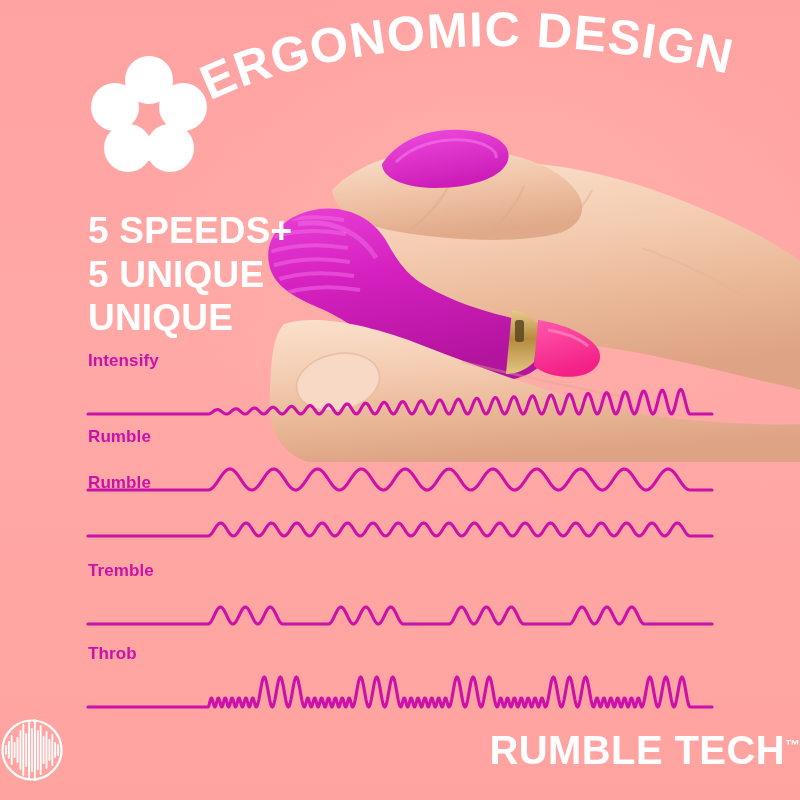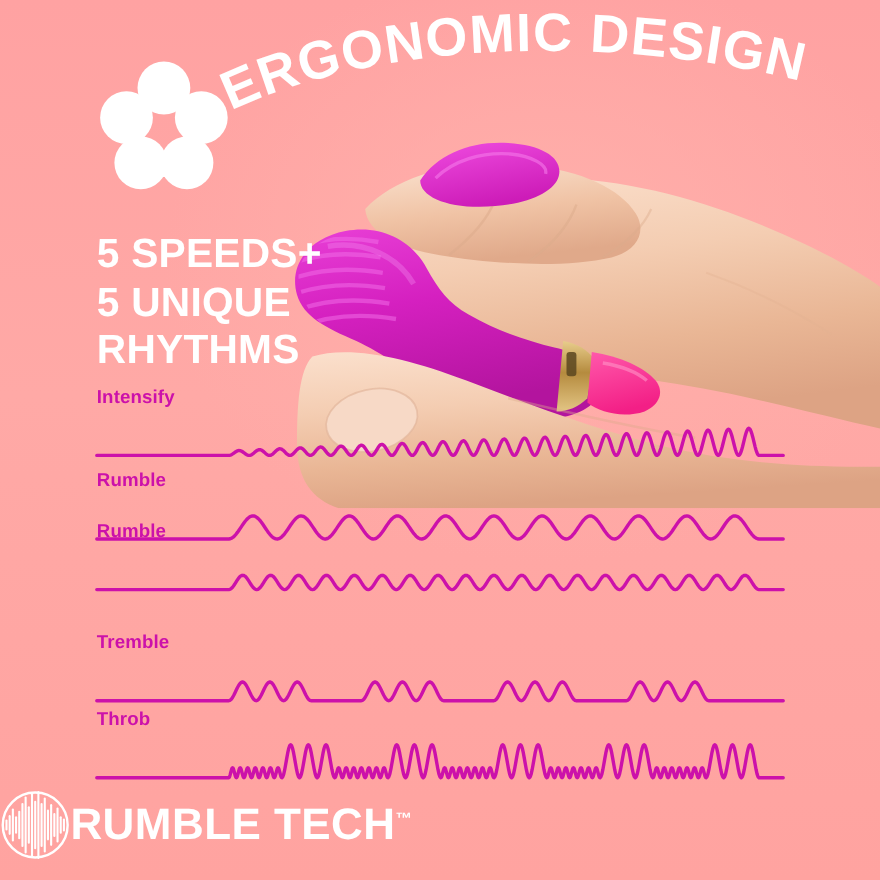--- a/index.html
+++ b/index.html
@@ -111,21 +111,21 @@
 
   
   .brand {
     position: absolute;
     left: 0;
     top: 714px;
     width: 800px;
     height: 72px;
     display: flex;
     align-items: center;
-    justify-content: flex-start;
+    justify-content: space-between;
   }
   .brand-icon { width: 64px; height: 64px; display: block; }
   .brand-text {
     color: #ffffff;
     font-size: 40px;
     font-weight: 700;
     letter-spacing: 0.4px;
     line-height: 1;
     position: relative;
     white-space: nowrap;
@@ -253,21 +253,21 @@
       <path id="arcPath" d="M196 108 C330 36 560 28 744 78"></path>
     </defs>
     <text text-anchor="middle">
       <textPath href="#arcPath" startOffset="50%">ERGONOMIC DESIGN</textPath>
     </text>
   </svg>
 
   <div class="speeds">
     <div>5 SPEEDS+</div>
     <div>5 UNIQUE</div>
-    <div>RHYTHMS</div>
+    <div>UNIQUE</div>
   </div>
 
   <div class="wave-row" style="top:352px">
     <div class="wave-label">Intensify</div>
     <svg class="wave-svg" viewBox="0 0 800 78">
       <path d="M88 62 L208 62 L208.71 61.94 L209.43 61.77 L210.14 61.49 L210.85 61.11 L211.57 60.66 L212.28 60.16 L212.99 59.64 L213.70 59.12 L214.42 58.64 L215.13 58.23 L215.84 57.91 L216.56 57.69 L217.27 57.60 L217.98 57.63 L218.70 57.79 L219.41 58.07 L220.12 58.45 L220.83 58.91 L221.55 59.43 L222.26 59.97 L222.97 60.50 L223.69 60.99 L224.40 61.41 L225.11 61.73 L225.83 61.93 L226.54 62.00 L227.25 61.93 L227.96 61.72 L228.68 61.38 L229.39 60.93 L230.10 60.40 L230.82 59.80 L231.53 59.18 L232.24 58.58 L232.96 58.01 L233.67 57.53 L234.38 57.15 L235.09 56.89 L235.81 56.79 L236.52 56.83 L237.23 57.03 L237.95 57.36 L238.66 57.82 L239.37 58.37 L240.09 58.98 L240.80 59.61 L241.51 60.24 L242.22 60.81 L242.94 61.31 L243.65 61.68 L244.36 61.92 L245.08 62.00 L245.79 61.92 L246.50 61.67 L247.22 61.28 L247.93 60.76 L248.64 60.14 L249.36 59.45 L250.07 58.73 L250.78 58.03 L251.49 57.38 L252.21 56.82 L252.92 56.38 L253.63 56.10 L254.35 55.98 L255.06 56.04 L255.77 56.27 L256.49 56.66 L257.20 57.18 L257.91 57.82 L258.62 58.52 L259.34 59.26 L260.05 59.98 L260.76 60.64 L261.48 61.20 L262.19 61.64 L262.90 61.91 L263.62 62.00 L264.33 61.91 L265.04 61.63 L265.75 61.18 L266.47 60.59 L267.18 59.88 L267.89 59.09 L268.61 58.28 L269.32 57.48 L270.03 56.74 L270.75 56.11 L271.46 55.62 L272.17 55.30 L272.88 55.17 L273.60 55.24 L274.31 55.51 L275.02 55.95 L275.74 56.55 L276.45 57.27 L277.16 58.07 L277.88 58.90 L278.59 59.72 L279.30 60.47 L280.01 61.10 L280.73 61.59 L281.44 61.90 L282.15 62.00 L282.87 61.89 L283.58 61.58 L284.29 61.08 L285.01 60.41 L285.72 59.62 L286.43 58.74 L287.14 57.83 L287.86 56.93 L288.57 56.11 L289.28 55.41 L290.00 54.86 L290.71 54.51 L291.42 54.37 L292.14 54.45 L292.85 54.74 L293.56 55.24 L294.28 55.92 L294.99 56.72 L295.70 57.62 L296.41 58.55 L297.13 59.46 L297.84 60.29 L298.55 61.00 L299.27 61.54 L299.98 61.88 L300.69 62.00 L301.41 61.88 L302.12 61.54 L302.83 60.98 L303.54 60.24 L304.26 59.36 L304.97 58.38 L305.68 57.37 L306.40 56.39 L307.11 55.48 L307.82 54.70 L308.54 54.10 L309.25 53.71 L309.96 53.56 L310.67 53.65 L311.39 53.98 L312.10 54.54 L312.81 55.28 L313.53 56.18 L314.24 57.17 L314.95 58.19 L315.67 59.20 L316.38 60.12 L317.09 60.90 L317.80 61.50 L318.52 61.87 L319.23 62.00 L319.94 61.87 L320.66 61.49 L321.37 60.88 L322.08 60.06 L322.80 59.10 L323.51 58.03 L324.22 56.92 L324.93 55.84 L325.65 54.85 L326.36 53.99 L327.07 53.34 L327.79 52.92 L328.50 52.75 L329.21 52.85 L329.93 53.22 L330.64 53.83 L331.35 54.65 L332.07 55.63 L332.78 56.71 L333.49 57.84 L334.20 58.93 L334.92 59.94 L335.63 60.80 L336.34 61.45 L337.06 61.86 L337.77 62.00 L338.48 61.86 L339.20 61.44 L339.91 60.77 L340.62 59.89 L341.33 58.83 L342.05 57.67 L342.76 56.47 L343.47 55.29 L344.19 54.21 L344.90 53.29 L345.61 52.58 L346.33 52.12 L347.04 51.94 L347.75 52.06 L348.46 52.46 L349.18 53.13 L349.89 54.02 L350.60 55.08 L351.32 56.26 L352.03 57.48 L352.74 58.67 L353.46 59.77 L354.17 60.70 L354.88 61.40 L355.59 61.85 L356.31 62.00 L357.02 61.85 L357.73 61.40 L358.45 60.67 L359.16 59.71 L359.87 58.57 L360.59 57.32 L361.30 56.02 L362.01 54.75 L362.72 53.58 L363.44 52.58 L364.15 51.82 L364.86 51.32 L365.58 51.13 L366.29 51.26 L367.00 51.70 L367.72 52.42 L368.43 53.38 L369.14 54.54 L369.86 55.81 L370.57 57.13 L371.28 58.41 L371.99 59.59 L372.71 60.59 L373.42 61.36 L374.13 61.84 L374.85 62.00 L375.56 61.84 L376.27 61.35 L376.99 60.57 L377.70 59.54 L378.41 58.31 L379.12 56.96 L379.84 55.56 L380.55 54.20 L381.26 52.95 L381.98 51.88 L382.69 51.05 L383.40 50.53 L384.12 50.33 L384.83 50.47 L385.54 50.94 L386.25 51.71 L386.97 52.75 L387.68 53.99 L388.39 55.36 L389.11 56.77 L389.82 58.15 L390.53 59.42 L391.25 60.49 L391.96 61.31 L392.67 61.82 L393.38 62.00 L394.10 61.82 L394.81 61.30 L395.52 60.47 L396.24 59.36 L396.95 58.05 L397.66 56.61 L398.38 55.11 L399.09 53.65 L399.80 52.31 L400.51 51.17 L401.23 50.29 L401.94 49.73 L402.65 49.52 L403.37 49.67 L404.08 50.18 L404.79 51.01 L405.51 52.12 L406.22 53.44 L406.93 54.90 L407.64 56.42 L408.36 57.89 L409.07 59.24 L409.78 60.39 L410.50 61.27 L411.21 61.81 L411.92 62.00 L412.64 61.81 L413.35 61.26 L414.06 60.37 L414.78 59.19 L415.49 57.79 L416.20 56.25 L416.91 54.66 L417.63 53.10 L418.34 51.68 L419.05 50.46 L419.77 49.53 L420.48 48.94 L421.19 48.71 L421.91 48.87 L422.62 49.41 L423.33 50.30 L424.04 51.48 L424.76 52.89 L425.47 54.45 L426.18 56.06 L426.90 57.63 L427.61 59.07 L428.32 60.29 L429.04 61.22 L429.75 61.80 L430.46 62.00 L431.17 61.80 L431.89 61.21 L432.60 60.27 L433.31 59.02 L434.03 57.53 L434.74 55.90 L435.45 54.21 L436.17 52.56 L436.88 51.05 L437.59 49.76 L438.30 48.77 L439.02 48.14 L439.73 47.90 L440.44 48.08 L441.16 48.65 L441.87 49.59 L442.58 50.85 L443.30 52.35 L444.01 54.00 L444.72 55.71 L445.43 57.37 L446.15 58.90 L446.86 60.19 L447.57 61.17 L448.29 61.79 L449.00 62.00 L449.71 61.79 L450.43 61.17 L451.14 60.16 L451.85 58.84 L452.57 57.27 L453.28 55.54 L453.99 53.75 L454.70 52.01 L455.42 50.41 L456.13 49.05 L456.84 48.01 L457.56 47.34 L458.27 47.10 L458.98 47.28 L459.70 47.89 L460.41 48.89 L461.12 50.22 L461.83 51.80 L462.55 53.55 L463.26 55.35 L463.97 57.11 L464.69 58.72 L465.40 60.09 L466.11 61.13 L466.83 61.78 L467.54 62.00 L468.25 61.78 L468.96 61.12 L469.68 60.06 L470.39 58.67 L471.10 57.01 L471.82 55.19 L472.53 53.30 L473.24 51.46 L473.96 49.78 L474.67 48.35 L475.38 47.25 L476.09 46.55 L476.81 46.29 L477.52 46.49 L478.23 47.13 L478.95 48.18 L479.66 49.58 L480.37 51.25 L481.09 53.09 L481.80 55.00 L482.51 56.85 L483.22 58.55 L483.94 59.99 L484.65 61.08 L485.36 61.77 L486.08 62.00 L486.79 61.77 L487.50 61.07 L488.22 59.96 L488.93 58.49 L489.64 56.75 L490.36 54.83 L491.07 52.85 L491.78 50.92 L492.49 49.15 L493.21 47.64 L493.92 46.49 L494.63 45.75 L495.35 45.48 L496.06 45.69 L496.77 46.37 L497.49 47.48 L498.20 48.95 L498.91 50.71 L499.62 52.64 L500.34 54.64 L501.05 56.59 L501.76 58.37 L502.48 59.88 L503.19 61.03 L503.90 61.75 L504.62 62.00 L505.33 61.75 L506.04 61.03 L506.75 59.86 L507.47 58.32 L508.18 56.49 L508.89 54.48 L509.61 52.40 L510.32 50.37 L511.03 48.51 L511.75 46.93 L512.46 45.72 L513.17 44.96 L513.88 44.67 L514.60 44.89 L515.31 45.61 L516.02 46.77 L516.74 48.32 L517.45 50.16 L518.16 52.19 L518.88 54.29 L519.59 56.33 L520.30 58.20 L521.01 59.78 L521.73 60.99 L522.44 61.74 L523.15 62.00 L523.87 61.74 L524.58 60.98 L525.29 59.76 L526.01 58.14 L526.72 56.23 L527.43 54.12 L528.14 51.94 L528.86 49.82 L529.57 47.88 L530.28 46.23 L531.00 44.96 L531.71 44.16 L532.42 43.87 L533.14 44.10 L533.85 44.85 L534.56 46.06 L535.28 47.68 L535.99 49.61 L536.70 51.74 L537.41 53.93 L538.13 56.07 L538.84 58.02 L539.55 59.68 L540.27 60.94 L540.98 61.73 L541.69 62.00 L542.41 61.73 L543.12 60.93 L543.83 59.66 L544.54 57.97 L545.26 55.97 L545.97 53.77 L546.68 51.49 L547.40 49.28 L548.11 47.25 L548.82 45.52 L549.54 44.20 L550.25 43.36 L550.96 43.06 L551.67 43.30 L552.39 44.08 L553.10 45.36 L553.81 47.05 L554.53 49.07 L555.24 51.28 L555.95 53.57 L556.67 55.81 L557.38 57.85 L558.09 59.58 L558.80 60.90 L559.52 61.72 L560.23 62.00 L560.94 61.72 L561.66 60.89 L562.37 59.56 L563.08 57.80 L563.80 55.71 L564.51 53.41 L565.22 51.04 L565.93 48.73 L566.65 46.61 L567.36 44.81 L568.07 43.44 L568.79 42.57 L569.50 42.25 L570.21 42.51 L570.93 43.32 L571.64 44.65 L572.35 46.42 L573.07 48.52 L573.78 50.83 L574.49 53.22 L575.20 55.55 L575.92 57.67 L576.63 59.48 L577.34 60.85 L578.06 61.71 L578.77 62.00 L579.48 61.71 L580.20 60.84 L580.91 59.45 L581.62 57.62 L582.33 55.45 L583.05 53.06 L583.76 50.59 L584.47 48.18 L585.19 45.98 L585.90 44.11 L586.61 42.68 L587.33 41.77 L588.04 41.44 L588.75 41.71 L589.46 42.56 L590.18 43.95 L590.89 45.78 L591.60 47.97 L592.32 50.38 L593.03 52.86 L593.74 55.29 L594.46 57.50 L595.17 59.38 L595.88 60.80 L596.59 61.70 L597.31 62.00 L598.02 61.69 L598.73 60.80 L599.45 59.35 L600.16 57.45 L600.87 55.19 L601.59 52.70 L602.30 50.13 L603.01 47.63 L603.72 45.35 L604.44 43.40 L605.15 41.92 L605.86 40.98 L606.58 40.63 L607.29 40.91 L608.00 41.80 L608.72 43.24 L609.43 45.15 L610.14 47.42 L610.86 49.93 L611.57 52.51 L612.28 55.03 L612.99 57.33 L613.71 59.27 L614.42 60.76 L615.13 61.68 L615.85 62.00 L616.56 61.68 L617.27 60.75 L617.99 59.25 L618.70 57.27 L619.41 54.92 L620.12 52.35 L620.84 49.68 L621.55 47.09 L622.26 44.71 L622.98 42.70 L623.69 41.16 L624.40 40.18 L625.12 39.83 L625.83 40.12 L626.54 41.04 L627.25 42.53 L627.97 44.52 L628.68 46.88 L629.39 49.47 L630.11 52.15 L630.82 54.76 L631.53 57.15 L632.25 59.17 L632.96 60.71 L633.67 61.67 L634.38 62.00 L635.10 61.67 L635.81 60.70 L636.52 59.15 L637.24 57.10 L637.95 54.66 L638.66 51.99 L639.38 49.23 L640.09 46.54 L640.80 44.08 L641.51 41.99 L642.23 40.39 L642.94 39.38 L643.65 39.02 L644.37 39.32 L645.08 40.28 L645.79 41.83 L646.51 43.88 L647.22 46.33 L647.93 49.02 L648.64 51.80 L649.36 54.50 L650.07 56.98 L650.78 59.07 L651.50 60.66 L652.21 61.66 L652.92 62.00 L653.64 61.66 L654.35 60.66 L655.06 59.05 L655.78 56.92 L656.49 54.40 L657.20 51.64 L657.91 48.78 L658.63 45.99 L659.34 43.45 L660.05 41.28 L660.77 39.63 L661.48 38.59 L662.19 38.21 L662.91 38.53 L663.62 39.52 L664.33 41.12 L665.04 43.25 L665.76 45.78 L666.47 48.57 L667.18 51.44 L667.90 54.24 L668.61 56.80 L669.32 58.97 L670.04 60.62 L670.75 61.65 L671.46 62.00 L672.17 61.65 L672.89 60.61 L673.60 58.95 L674.31 56.75 L675.03 54.14 L675.74 51.28 L676.45 48.32 L677.17 45.45 L677.88 42.81 L678.59 40.58 L679.30 38.87 L680.02 37.79 L680.73 37.40 L681.44 37.73 L682.16 38.75 L682.87 40.42 L683.58 42.62 L684.30 45.24 L685.01 48.12 L685.72 51.09 L686.43 53.98 L687.15 56.63 L687.86 58.87 L688.57 60.57 L689.29 61.64 L690.00 62.00 L712 62"></path>
     </svg>
   </div>
 
   <div class="wave-row" style="top:428px">
@@ -277,21 +277,21 @@
     </svg>
   </div>
 
   <div class="wave-row" style="top:474px">
     <div class="wave-label">Rumble</div>
     <svg class="wave-svg" viewBox="0 0 800 78">
       <path d="M88 62 L208 62 L208.98 61.81 L209.95 61.26 L210.93 60.37 L211.90 59.19 L212.88 57.80 L213.85 56.28 L214.83 54.72 L215.81 53.20 L216.78 51.81 L217.76 50.63 L218.73 49.74 L219.71 49.19 L220.68 49.00 L221.66 49.19 L222.64 49.74 L223.61 50.63 L224.59 51.81 L225.56 53.20 L226.54 54.72 L227.51 56.28 L228.49 57.80 L229.47 59.19 L230.44 60.37 L231.42 61.26 L232.39 61.81 L233.37 62.00 L234.34 61.81 L235.32 61.26 L236.30 60.37 L237.27 59.19 L238.25 57.80 L239.22 56.28 L240.20 54.72 L241.17 53.20 L242.15 51.81 L243.13 50.63 L244.10 49.74 L245.08 49.19 L246.05 49.00 L247.03 49.19 L248.00 49.74 L248.98 50.63 L249.96 51.81 L250.93 53.20 L251.91 54.72 L252.88 56.28 L253.86 57.80 L254.83 59.19 L255.81 60.37 L256.79 61.26 L257.76 61.81 L258.74 62.00 L259.71 61.81 L260.69 61.26 L261.66 60.37 L262.64 59.19 L263.62 57.80 L264.59 56.28 L265.57 54.72 L266.54 53.20 L267.52 51.81 L268.49 50.63 L269.47 49.74 L270.45 49.19 L271.42 49.00 L272.40 49.19 L273.37 49.74 L274.35 50.63 L275.32 51.81 L276.30 53.20 L277.28 54.72 L278.25 56.28 L279.23 57.80 L280.20 59.19 L281.18 60.37 L282.15 61.26 L283.13 61.81 L284.11 62.00 L285.08 61.81 L286.06 61.26 L287.03 60.37 L288.01 59.19 L288.98 57.80 L289.96 56.28 L290.94 54.72 L291.91 53.20 L292.89 51.81 L293.86 50.63 L294.84 49.74 L295.81 49.19 L296.79 49.00 L297.77 49.19 L298.74 49.74 L299.72 50.63 L300.69 51.81 L301.67 53.20 L302.64 54.72 L303.62 56.28 L304.60 57.80 L305.57 59.19 L306.55 60.37 L307.52 61.26 L308.50 61.81 L309.47 62.00 L310.45 61.81 L311.43 61.26 L312.40 60.37 L313.38 59.19 L314.35 57.80 L315.33 56.28 L316.30 54.72 L317.28 53.20 L318.26 51.81 L319.23 50.63 L320.21 49.74 L321.18 49.19 L322.16 49.00 L323.13 49.19 L324.11 49.74 L325.09 50.63 L326.06 51.81 L327.04 53.20 L328.01 54.72 L328.99 56.28 L329.96 57.80 L330.94 59.19 L331.91 60.37 L332.89 61.26 L333.87 61.81 L334.84 62.00 L335.82 61.81 L336.79 61.26 L337.77 60.37 L338.74 59.19 L339.72 57.80 L340.70 56.28 L341.67 54.72 L342.65 53.20 L343.62 51.81 L344.60 50.63 L345.57 49.74 L346.55 49.19 L347.53 49.00 L348.50 49.19 L349.48 49.74 L350.45 50.63 L351.43 51.81 L352.40 53.20 L353.38 54.72 L354.36 56.28 L355.33 57.80 L356.31 59.19 L357.28 60.37 L358.26 61.26 L359.23 61.81 L360.21 62.00 L361.19 61.81 L362.16 61.26 L363.14 60.37 L364.11 59.19 L365.09 57.80 L366.06 56.28 L367.04 54.72 L368.02 53.20 L368.99 51.81 L369.97 50.63 L370.94 49.74 L371.92 49.19 L372.89 49.00 L373.87 49.19 L374.85 49.74 L375.82 50.63 L376.80 51.81 L377.77 53.20 L378.75 54.72 L379.72 56.28 L380.70 57.80 L381.68 59.19 L382.65 60.37 L383.63 61.26 L384.60 61.81 L385.58 62.00 L386.55 61.81 L387.53 61.26 L388.51 60.37 L389.48 59.19 L390.46 57.80 L391.43 56.28 L392.41 54.72 L393.38 53.20 L394.36 51.81 L395.34 50.63 L396.31 49.74 L397.29 49.19 L398.26 49.00 L399.24 49.19 L400.21 49.74 L401.19 50.63 L402.17 51.81 L403.14 53.20 L404.12 54.72 L405.09 56.28 L406.07 57.80 L407.04 59.19 L408.02 60.37 L409.00 61.26 L409.97 61.81 L410.95 62.00 L411.92 61.81 L412.90 61.26 L413.87 60.37 L414.85 59.19 L415.83 57.80 L416.80 56.28 L417.78 54.72 L418.75 53.20 L419.73 51.81 L420.70 50.63 L421.68 49.74 L422.66 49.19 L423.63 49.00 L424.61 49.19 L425.58 49.74 L426.56 50.63 L427.53 51.81 L428.51 53.20 L429.49 54.72 L430.46 56.28 L431.44 57.80 L432.41 59.19 L433.39 60.37 L434.36 61.26 L435.34 61.81 L436.32 62.00 L437.29 61.81 L438.27 61.26 L439.24 60.37 L440.22 59.19 L441.19 57.80 L442.17 56.28 L443.15 54.72 L444.12 53.20 L445.10 51.81 L446.07 50.63 L447.05 49.74 L448.02 49.19 L449.00 49.00 L449.98 49.19 L450.95 49.74 L451.93 50.63 L452.90 51.81 L453.88 53.20 L454.85 54.72 L455.83 56.28 L456.81 57.80 L457.78 59.19 L458.76 60.37 L459.73 61.26 L460.71 61.81 L461.68 62.00 L462.66 61.81 L463.64 61.26 L464.61 60.37 L465.59 59.19 L466.56 57.80 L467.54 56.28 L468.51 54.72 L469.49 53.20 L470.47 51.81 L471.44 50.63 L472.42 49.74 L473.39 49.19 L474.37 49.00 L475.34 49.19 L476.32 49.74 L477.30 50.63 L478.27 51.81 L479.25 53.20 L480.22 54.72 L481.20 56.28 L482.17 57.80 L483.15 59.19 L484.13 60.37 L485.10 61.26 L486.08 61.81 L487.05 62.00 L488.03 61.81 L489.00 61.26 L489.98 60.37 L490.96 59.19 L491.93 57.80 L492.91 56.28 L493.88 54.72 L494.86 53.20 L495.83 51.81 L496.81 50.63 L497.79 49.74 L498.76 49.19 L499.74 49.00 L500.71 49.19 L501.69 49.74 L502.66 50.63 L503.64 51.81 L504.62 53.20 L505.59 54.72 L506.57 56.28 L507.54 57.80 L508.52 59.19 L509.49 60.37 L510.47 61.26 L511.45 61.81 L512.42 62.00 L513.40 61.81 L514.37 61.26 L515.35 60.37 L516.32 59.19 L517.30 57.80 L518.28 56.28 L519.25 54.72 L520.23 53.20 L521.20 51.81 L522.18 50.63 L523.15 49.74 L524.13 49.19 L525.11 49.00 L526.08 49.19 L527.06 49.74 L528.03 50.63 L529.01 51.81 L529.98 53.20 L530.96 54.72 L531.94 56.28 L532.91 57.80 L533.89 59.19 L534.86 60.37 L535.84 61.26 L536.81 61.81 L537.79 62.00 L538.77 61.81 L539.74 61.26 L540.72 60.37 L541.69 59.19 L542.67 57.80 L543.64 56.28 L544.62 54.72 L545.60 53.20 L546.57 51.81 L547.55 50.63 L548.52 49.74 L549.50 49.19 L550.47 49.00 L551.45 49.19 L552.43 49.74 L553.40 50.63 L554.38 51.81 L555.35 53.20 L556.33 54.72 L557.30 56.28 L558.28 57.80 L559.26 59.19 L560.23 60.37 L561.21 61.26 L562.18 61.81 L563.16 62.00 L564.13 61.81 L565.11 61.26 L566.09 60.37 L567.06 59.19 L568.04 57.80 L569.01 56.28 L569.99 54.72 L570.96 53.20 L571.94 51.81 L572.91 50.63 L573.89 49.74 L574.87 49.19 L575.84 49.00 L576.82 49.19 L577.79 49.74 L578.77 50.63 L579.74 51.81 L580.72 53.20 L581.70 54.72 L582.67 56.28 L583.65 57.80 L584.62 59.19 L585.60 60.37 L586.57 61.26 L587.55 61.81 L588.53 62.00 L589.50 61.81 L590.48 61.26 L591.45 60.37 L592.43 59.19 L593.40 57.80 L594.38 56.28 L595.36 54.72 L596.33 53.20 L597.31 51.81 L598.28 50.63 L599.26 49.74 L600.23 49.19 L601.21 49.00 L602.19 49.19 L603.16 49.74 L604.14 50.63 L605.11 51.81 L606.09 53.20 L607.06 54.72 L608.04 56.28 L609.02 57.80 L609.99 59.19 L610.97 60.37 L611.94 61.26 L612.92 61.81 L613.89 62.00 L614.87 61.81 L615.85 61.26 L616.82 60.37 L617.80 59.19 L618.77 57.80 L619.75 56.28 L620.72 54.72 L621.70 53.20 L622.68 51.81 L623.65 50.63 L624.63 49.74 L625.60 49.19 L626.58 49.00 L627.55 49.19 L628.53 49.74 L629.51 50.63 L630.48 51.81 L631.46 53.20 L632.43 54.72 L633.41 56.28 L634.38 57.80 L635.36 59.19 L636.34 60.37 L637.31 61.26 L638.29 61.81 L639.26 62.00 L640.24 61.81 L641.21 61.26 L642.19 60.37 L643.17 59.19 L644.14 57.80 L645.12 56.28 L646.09 54.72 L647.07 53.20 L648.04 51.81 L649.02 50.63 L650.00 49.74 L650.97 49.19 L651.95 49.00 L652.92 49.19 L653.90 49.74 L654.87 50.63 L655.85 51.81 L656.83 53.20 L657.80 54.72 L658.78 56.28 L659.75 57.80 L660.73 59.19 L661.70 60.37 L662.68 61.26 L663.66 61.81 L664.63 62.00 L665.61 61.81 L666.58 61.26 L667.56 60.37 L668.53 59.19 L669.51 57.80 L670.49 56.28 L671.46 54.72 L672.44 53.20 L673.41 51.81 L674.39 50.63 L675.36 49.74 L676.34 49.19 L677.32 49.00 L678.29 49.19 L679.27 49.74 L680.24 50.63 L681.22 51.81 L682.19 53.20 L683.17 54.72 L684.15 56.28 L685.12 57.80 L686.10 59.19 L687.07 60.37 L688.05 61.26 L689.02 61.81 L690.00 62.00 L712 62"></path>
     </svg>
   </div>
 
-  <div class="wave-row" style="top:575px">
+  <div class="wave-row" style="top:562px">
     <div class="wave-label">Tremble</div>
     <svg class="wave-svg" viewBox="0 0 800 78">
       <path d="M88 62 L208 62 L208.00 62 L209.13 61.66 L210.26 60.65 L211.40 59.07 L212.53 57.03 L213.66 54.71 L214.79 52.29 L215.92 49.97 L217.06 47.93 L218.19 46.35 L219.32 45.34 L220.45 45.00 L221.58 45.34 L222.72 46.35 L223.85 47.93 L224.98 49.97 L226.11 52.29 L227.24 54.71 L228.38 57.03 L229.51 59.07 L230.64 60.65 L231.77 61.66 L232.90 62.00 L234.04 61.66 L235.17 60.65 L236.30 59.07 L237.43 57.03 L238.56 54.71 L239.70 52.29 L240.83 49.97 L241.96 47.93 L243.09 46.35 L244.22 45.34 L245.35 45.00 L246.49 45.34 L247.62 46.35 L248.75 47.93 L249.88 49.97 L251.01 52.29 L252.15 54.71 L253.28 57.03 L254.41 59.07 L255.54 60.65 L256.67 61.66 L257.81 62.00 L258.94 61.66 L260.07 60.65 L261.20 59.07 L262.33 57.03 L263.47 54.71 L264.60 52.29 L265.73 49.97 L266.86 47.93 L267.99 46.35 L269.13 45.34 L270.26 45.00 L271.39 45.34 L272.52 46.35 L273.65 47.93 L274.79 49.97 L275.92 52.29 L277.05 54.71 L278.18 57.03 L279.31 59.07 L280.45 60.65 L281.58 61.66 L282.71 62.00 L328.50 62 L328.50 62 L329.63 61.66 L330.76 60.65 L331.90 59.07 L333.03 57.03 L334.16 54.71 L335.29 52.29 L336.42 49.97 L337.56 47.93 L338.69 46.35 L339.82 45.34 L340.95 45.00 L342.08 45.34 L343.22 46.35 L344.35 47.93 L345.48 49.97 L346.61 52.29 L347.74 54.71 L348.88 57.03 L350.01 59.07 L351.14 60.65 L352.27 61.66 L353.40 62.00 L354.54 61.66 L355.67 60.65 L356.80 59.07 L357.93 57.03 L359.06 54.71 L360.20 52.29 L361.33 49.97 L362.46 47.93 L363.59 46.35 L364.72 45.34 L365.85 45.00 L366.99 45.34 L368.12 46.35 L369.25 47.93 L370.38 49.97 L371.51 52.29 L372.65 54.71 L373.78 57.03 L374.91 59.07 L376.04 60.65 L377.17 61.66 L378.31 62.00 L379.44 61.66 L380.57 60.65 L381.70 59.07 L382.83 57.03 L383.97 54.71 L385.10 52.29 L386.23 49.97 L387.36 47.93 L388.49 46.35 L389.63 45.34 L390.76 45.00 L391.89 45.34 L393.02 46.35 L394.15 47.93 L395.29 49.97 L396.42 52.29 L397.55 54.71 L398.68 57.03 L399.81 59.07 L400.95 60.65 L402.08 61.66 L403.21 62.00 L449.00 62 L449.00 62 L450.13 61.66 L451.26 60.65 L452.40 59.07 L453.53 57.03 L454.66 54.71 L455.79 52.29 L456.92 49.97 L458.06 47.93 L459.19 46.35 L460.32 45.34 L461.45 45.00 L462.58 45.34 L463.72 46.35 L464.85 47.93 L465.98 49.97 L467.11 52.29 L468.24 54.71 L469.38 57.03 L470.51 59.07 L471.64 60.65 L472.77 61.66 L473.90 62.00 L475.04 61.66 L476.17 60.65 L477.30 59.07 L478.43 57.03 L479.56 54.71 L480.70 52.29 L481.83 49.97 L482.96 47.93 L484.09 46.35 L485.22 45.34 L486.35 45.00 L487.49 45.34 L488.62 46.35 L489.75 47.93 L490.88 49.97 L492.01 52.29 L493.15 54.71 L494.28 57.03 L495.41 59.07 L496.54 60.65 L497.67 61.66 L498.81 62.00 L499.94 61.66 L501.07 60.65 L502.20 59.07 L503.33 57.03 L504.47 54.71 L505.60 52.29 L506.73 49.97 L507.86 47.93 L508.99 46.35 L510.13 45.34 L511.26 45.00 L512.39 45.34 L513.52 46.35 L514.65 47.93 L515.79 49.97 L516.92 52.29 L518.05 54.71 L519.18 57.03 L520.31 59.07 L521.45 60.65 L522.58 61.66 L523.71 62.00 L569.50 62 L569.50 62 L570.63 61.66 L571.76 60.65 L572.90 59.07 L574.03 57.03 L575.16 54.71 L576.29 52.29 L577.42 49.97 L578.56 47.93 L579.69 46.35 L580.82 45.34 L581.95 45.00 L583.08 45.34 L584.22 46.35 L585.35 47.93 L586.48 49.97 L587.61 52.29 L588.74 54.71 L589.88 57.03 L591.01 59.07 L592.14 60.65 L593.27 61.66 L594.40 62.00 L595.54 61.66 L596.67 60.65 L597.80 59.07 L598.93 57.03 L600.06 54.71 L601.20 52.29 L602.33 49.97 L603.46 47.93 L604.59 46.35 L605.72 45.34 L606.86 45.00 L607.99 45.34 L609.12 46.35 L610.25 47.93 L611.38 49.97 L612.51 52.29 L613.65 54.71 L614.78 57.03 L615.91 59.07 L617.04 60.65 L618.17 61.66 L619.31 62.00 L620.44 61.66 L621.57 60.65 L622.70 59.07 L623.83 57.03 L624.97 54.71 L626.10 52.29 L627.23 49.97 L628.36 47.93 L629.49 46.35 L630.63 45.34 L631.76 45.00 L632.89 45.34 L634.02 46.35 L635.15 47.93 L636.29 49.97 L637.42 52.29 L638.55 54.71 L639.68 57.03 L640.81 59.07 L641.95 60.65 L643.08 61.66 L644.21 62.00 L690.00 62 L712 62"></path>
     </svg>
   </div>
 
   <div class="wave-row" style="top:645px">
     <div class="wave-label">Throb</div>
     <svg class="wave-svg" viewBox="0 0 800 78">
       <path d="M88 62 L208 62 L208.43 61.66 L208.86 60.68 L209.29 59.22 L209.72 57.50 L210.15 55.78 L210.58 54.32 L211.01 53.34 L211.44 53.00 L211.87 53.34 L212.30 54.32 L212.73 55.78 L213.16 57.50 L213.59 59.22 L214.03 60.68 L214.46 61.66 L214.89 62.00 L215.32 61.66 L215.75 60.68 L216.18 59.22 L216.61 57.50 L217.04 55.78 L217.47 54.32 L217.90 53.34 L218.33 53.00 L218.76 53.34 L219.19 54.32 L219.62 55.78 L220.05 57.50 L220.48 59.22 L220.91 60.68 L221.34 61.66 L221.77 62.00 L222.20 61.66 L222.63 60.68 L223.06 59.22 L223.49 57.50 L223.92 55.78 L224.35 54.32 L224.78 53.34 L225.21 53.00 L225.64 53.34 L226.07 54.32 L226.51 55.78 L226.94 57.50 L227.37 59.22 L227.80 60.68 L228.23 61.66 L228.66 62.00 L229.09 61.66 L229.52 60.68 L229.95 59.22 L230.38 57.50 L230.81 55.78 L231.24 54.32 L231.67 53.34 L232.10 53.00 L232.53 53.34 L232.96 54.32 L233.39 55.78 L233.82 57.50 L234.25 59.22 L234.68 60.68 L235.11 61.66 L235.54 62.00 L235.97 61.66 L236.40 60.68 L236.83 59.22 L237.26 57.50 L237.69 55.78 L238.13 54.32 L238.56 53.34 L238.99 53.00 L239.42 53.34 L239.85 54.32 L240.28 55.78 L240.71 57.50 L241.14 59.22 L241.57 60.68 L242.00 61.66 L242.43 62.00 L242.86 61.66 L243.29 60.68 L243.72 59.22 L244.15 57.50 L244.58 55.78 L245.01 54.32 L245.44 53.34 L245.87 53.00 L246.30 53.34 L246.73 54.32 L247.16 55.78 L247.59 57.50 L248.02 59.22 L248.45 60.68 L248.88 61.66 L249.31 62.00 L249.74 61.66 L250.18 60.68 L250.61 59.22 L251.04 57.50 L251.47 55.78 L251.90 54.32 L252.33 53.34 L252.76 53.00 L253.19 53.34 L253.62 54.32 L254.05 55.78 L254.48 57.50 L254.91 59.22 L255.34 60.68 L255.77 61.66 L256.20 62.00 L257.09 61.10 L257.99 58.49 L258.88 54.50 L259.77 49.60 L260.66 44.40 L261.56 39.50 L262.45 35.51 L263.34 32.90 L264.23 32.00 L265.13 32.90 L266.02 35.51 L266.91 39.50 L267.80 44.40 L268.70 49.60 L269.59 54.50 L270.48 58.49 L271.37 61.10 L272.27 62.00 L273.16 61.10 L274.05 58.49 L274.94 54.50 L275.84 49.60 L276.73 44.40 L277.62 39.50 L278.51 35.51 L279.41 32.90 L280.30 32.00 L281.19 32.90 L282.09 35.51 L282.98 39.50 L283.87 44.40 L284.76 49.60 L285.66 54.50 L286.55 58.49 L287.44 61.10 L288.33 62.00 L289.23 61.10 L290.12 58.49 L291.01 54.50 L291.90 49.60 L292.80 44.40 L293.69 39.50 L294.58 35.51 L295.47 32.90 L296.37 32.00 L297.26 32.90 L298.15 35.51 L299.04 39.50 L299.94 44.40 L300.83 49.60 L301.72 54.50 L302.61 58.49 L303.51 61.10 L304.40 62.00 L304.83 61.66 L305.26 60.68 L305.69 59.22 L306.12 57.50 L306.55 55.78 L306.98 54.32 L307.41 53.34 L307.84 53.00 L308.27 53.34 L308.70 54.32 L309.13 55.78 L309.56 57.50 L309.99 59.22 L310.42 60.68 L310.86 61.66 L311.29 62.00 L311.72 61.66 L312.15 60.68 L312.58 59.22 L313.01 57.50 L313.44 55.78 L313.87 54.32 L314.30 53.34 L314.73 53.00 L315.16 53.34 L315.59 54.32 L316.02 55.78 L316.45 57.50 L316.88 59.22 L317.31 60.68 L317.74 61.66 L318.17 62.00 L318.60 61.66 L319.03 60.68 L319.46 59.22 L319.89 57.50 L320.32 55.78 L320.75 54.32 L321.18 53.34 L321.61 53.00 L322.04 53.34 L322.48 54.32 L322.91 55.78 L323.34 57.50 L323.77 59.22 L324.20 60.68 L324.63 61.66 L325.06 62.00 L325.49 61.66 L325.92 60.68 L326.35 59.22 L326.78 57.50 L327.21 55.78 L327.64 54.32 L328.07 53.34 L328.50 53.00 L328.93 53.34 L329.36 54.32 L329.79 55.78 L330.22 57.50 L330.65 59.22 L331.08 60.68 L331.51 61.66 L331.94 62.00 L332.37 61.66 L332.80 60.68 L333.23 59.22 L333.66 57.50 L334.09 55.78 L334.52 54.32 L334.96 53.34 L335.39 53.00 L335.82 53.34 L336.25 54.32 L336.68 55.78 L337.11 57.50 L337.54 59.22 L337.97 60.68 L338.40 61.66 L338.83 62.00 L339.26 61.66 L339.69 60.68 L340.12 59.22 L340.55 57.50 L340.98 55.78 L341.41 54.32 L341.84 53.34 L342.27 53.00 L342.70 53.34 L343.13 54.32 L343.56 55.78 L343.99 57.50 L344.42 59.22 L344.85 60.68 L345.28 61.66 L345.71 62.00 L346.14 61.66 L346.57 60.68 L347.01 59.22 L347.44 57.50 L347.87 55.78 L348.30 54.32 L348.73 53.34 L349.16 53.00 L349.59 53.34 L350.02 54.32 L350.45 55.78 L350.88 57.50 L351.31 59.22 L351.74 60.68 L352.17 61.66 L352.60 62.00 L353.49 61.10 L354.39 58.49 L355.28 54.50 L356.17 49.60 L357.06 44.40 L357.96 39.50 L358.85 35.51 L359.74 32.90 L360.63 32.00 L361.53 32.90 L362.42 35.51 L363.31 39.50 L364.20 44.40 L365.10 49.60 L365.99 54.50 L366.88 58.49 L367.77 61.10 L368.67 62.00 L369.56 61.10 L370.45 58.49 L371.34 54.50 L372.24 49.60 L373.13 44.40 L374.02 39.50 L374.91 35.51 L375.81 32.90 L376.70 32.00 L377.59 32.90 L378.49 35.51 L379.38 39.50 L380.27 44.40 L381.16 49.60 L382.06 54.50 L382.95 58.49 L383.84 61.10 L384.73 62.00 L385.63 61.10 L386.52 58.49 L387.41 54.50 L388.30 49.60 L389.20 44.40 L390.09 39.50 L390.98 35.51 L391.87 32.90 L392.77 32.00 L393.66 32.90 L394.55 35.51 L395.44 39.50 L396.34 44.40 L397.23 49.60 L398.12 54.50 L399.01 58.49 L399.91 61.10 L400.80 62.00 L401.23 61.66 L401.66 60.68 L402.09 59.22 L402.52 57.50 L402.95 55.78 L403.38 54.32 L403.81 53.34 L404.24 53.00 L404.67 53.34 L405.10 54.32 L405.53 55.78 L405.96 57.50 L406.39 59.22 L406.82 60.68 L407.26 61.66 L407.69 62.00 L408.12 61.66 L408.55 60.68 L408.98 59.22 L409.41 57.50 L409.84 55.78 L410.27 54.32 L410.70 53.34 L411.13 53.00 L411.56 53.34 L411.99 54.32 L412.42 55.78 L412.85 57.50 L413.28 59.22 L413.71 60.68 L414.14 61.66 L414.57 62.00 L415.00 61.66 L415.43 60.68 L415.86 59.22 L416.29 57.50 L416.72 55.78 L417.15 54.32 L417.58 53.34 L418.01 53.00 L418.44 53.34 L418.88 54.32 L419.31 55.78 L419.74 57.50 L420.17 59.22 L420.60 60.68 L421.03 61.66 L421.46 62.00 L421.89 61.66 L422.32 60.68 L422.75 59.22 L423.18 57.50 L423.61 55.78 L424.04 54.32 L424.47 53.34 L424.90 53.00 L425.33 53.34 L425.76 54.32 L426.19 55.78 L426.62 57.50 L427.05 59.22 L427.48 60.68 L427.91 61.66 L428.34 62.00 L428.77 61.66 L429.20 60.68 L429.63 59.22 L430.06 57.50 L430.49 55.78 L430.93 54.32 L431.36 53.34 L431.79 53.00 L432.22 53.34 L432.65 54.32 L433.08 55.78 L433.51 57.50 L433.94 59.22 L434.37 60.68 L434.80 61.66 L435.23 62.00 L435.66 61.66 L436.09 60.68 L436.52 59.22 L436.95 57.50 L437.38 55.78 L437.81 54.32 L438.24 53.34 L438.67 53.00 L439.10 53.34 L439.53 54.32 L439.96 55.78 L440.39 57.50 L440.82 59.22 L441.25 60.68 L441.68 61.66 L442.11 62.00 L442.54 61.66 L442.98 60.68 L443.41 59.22 L443.84 57.50 L444.27 55.78 L444.70 54.32 L445.13 53.34 L445.56 53.00 L445.99 53.34 L446.42 54.32 L446.85 55.78 L447.28 57.50 L447.71 59.22 L448.14 60.68 L448.57 61.66 L449.00 62.00 L449.89 61.10 L450.79 58.49 L451.68 54.50 L452.57 49.60 L453.46 44.40 L454.36 39.50 L455.25 35.51 L456.14 32.90 L457.03 32.00 L457.93 32.90 L458.82 35.51 L459.71 39.50 L460.60 44.40 L461.50 49.60 L462.39 54.50 L463.28 58.49 L464.17 61.10 L465.07 62.00 L465.96 61.10 L466.85 58.49 L467.74 54.50 L468.64 49.60 L469.53 44.40 L470.42 39.50 L471.31 35.51 L472.21 32.90 L473.10 32.00 L473.99 32.90 L474.89 35.51 L475.78 39.50 L476.67 44.40 L477.56 49.60 L478.46 54.50 L479.35 58.49 L480.24 61.10 L481.13 62.00 L482.03 61.10 L482.92 58.49 L483.81 54.50 L484.70 49.60 L485.60 44.40 L486.49 39.50 L487.38 35.51 L488.27 32.90 L489.17 32.00 L490.06 32.90 L490.95 35.51 L491.84 39.50 L492.74 44.40 L493.63 49.60 L494.52 54.50 L495.41 58.49 L496.31 61.10 L497.20 62.00 L497.63 61.66 L498.06 60.68 L498.49 59.22 L498.92 57.50 L499.35 55.78 L499.78 54.32 L500.21 53.34 L500.64 53.00 L501.07 53.34 L501.50 54.32 L501.93 55.78 L502.36 57.50 L502.79 59.22 L503.23 60.68 L503.66 61.66 L504.09 62.00 L504.52 61.66 L504.95 60.68 L505.38 59.22 L505.81 57.50 L506.24 55.78 L506.67 54.32 L507.10 53.34 L507.53 53.00 L507.96 53.34 L508.39 54.32 L508.82 55.78 L509.25 57.50 L509.68 59.22 L510.11 60.68 L510.54 61.66 L510.97 62.00 L511.40 61.66 L511.83 60.68 L512.26 59.22 L512.69 57.50 L513.12 55.78 L513.55 54.32 L513.98 53.34 L514.41 53.00 L514.84 53.34 L515.28 54.32 L515.71 55.78 L516.14 57.50 L516.57 59.22 L517.00 60.68 L517.43 61.66 L517.86 62.00 L518.29 61.66 L518.72 60.68 L519.15 59.22 L519.58 57.50 L520.01 55.78 L520.44 54.32 L520.87 53.34 L521.30 53.00 L521.73 53.34 L522.16 54.32 L522.59 55.78 L523.02 57.50 L523.45 59.22 L523.88 60.68 L524.31 61.66 L524.74 62.00 L525.17 61.66 L525.60 60.68 L526.03 59.22 L526.46 57.50 L526.89 55.78 L527.33 54.32 L527.76 53.34 L528.19 53.00 L528.62 53.34 L529.05 54.32 L529.48 55.78 L529.91 57.50 L530.34 59.22 L530.77 60.68 L531.20 61.66 L531.63 62.00 L532.06 61.66 L532.49 60.68 L532.92 59.22 L533.35 57.50 L533.78 55.78 L534.21 54.32 L534.64 53.34 L535.07 53.00 L535.50 53.34 L535.93 54.32 L536.36 55.78 L536.79 57.50 L537.22 59.22 L537.65 60.68 L538.08 61.66 L538.51 62.00 L538.94 61.66 L539.38 60.68 L539.81 59.22 L540.24 57.50 L540.67 55.78 L541.10 54.32 L541.53 53.34 L541.96 53.00 L542.39 53.34 L542.82 54.32 L543.25 55.78 L543.68 57.50 L544.11 59.22 L544.54 60.68 L544.97 61.66 L545.40 62.00 L546.29 61.10 L547.19 58.49 L548.08 54.50 L548.97 49.60 L549.86 44.40 L550.76 39.50 L551.65 35.51 L552.54 32.90 L553.43 32.00 L554.33 32.90 L555.22 35.51 L556.11 39.50 L557.00 44.40 L557.90 49.60 L558.79 54.50 L559.68 58.49 L560.57 61.10 L561.47 62.00 L562.36 61.10 L563.25 58.49 L564.14 54.50 L565.04 49.60 L565.93 44.40 L566.82 39.50 L567.71 35.51 L568.61 32.90 L569.50 32.00 L570.39 32.90 L571.29 35.51 L572.18 39.50 L573.07 44.40 L573.96 49.60 L574.86 54.50 L575.75 58.49 L576.64 61.10 L577.53 62.00 L578.43 61.10 L579.32 58.49 L580.21 54.50 L581.10 49.60 L582.00 44.40 L582.89 39.50 L583.78 35.51 L584.67 32.90 L585.57 32.00 L586.46 32.90 L587.35 35.51 L588.24 39.50 L589.14 44.40 L590.03 49.60 L590.92 54.50 L591.81 58.49 L592.71 61.10 L593.60 62.00 L594.03 61.66 L594.46 60.68 L594.89 59.22 L595.32 57.50 L595.75 55.78 L596.18 54.32 L596.61 53.34 L597.04 53.00 L597.47 53.34 L597.90 54.32 L598.33 55.78 L598.76 57.50 L599.19 59.22 L599.63 60.68 L600.06 61.66 L600.49 62.00 L600.92 61.66 L601.35 60.68 L601.78 59.22 L602.21 57.50 L602.64 55.78 L603.07 54.32 L603.50 53.34 L603.93 53.00 L604.36 53.34 L604.79 54.32 L605.22 55.78 L605.65 57.50 L606.08 59.22 L606.51 60.68 L606.94 61.66 L607.37 62.00 L607.80 61.66 L608.23 60.68 L608.66 59.22 L609.09 57.50 L609.52 55.78 L609.95 54.32 L610.38 53.34 L610.81 53.00 L611.24 53.34 L611.68 54.32 L612.11 55.78 L612.54 57.50 L612.97 59.22 L613.40 60.68 L613.83 61.66 L614.26 62.00 L614.69 61.66 L615.12 60.68 L615.55 59.22 L615.98 57.50 L616.41 55.78 L616.84 54.32 L617.27 53.34 L617.70 53.00 L618.13 53.34 L618.56 54.32 L618.99 55.78 L619.42 57.50 L619.85 59.22 L620.28 60.68 L620.71 61.66 L621.14 62.00 L621.57 61.66 L622.00 60.68 L622.43 59.22 L622.86 57.50 L623.29 55.78 L623.73 54.32 L624.16 53.34 L624.59 53.00 L625.02 53.34 L625.45 54.32 L625.88 55.78 L626.31 57.50 L626.74 59.22 L627.17 60.68 L627.60 61.66 L628.03 62.00 L628.46 61.66 L628.89 60.68 L629.32 59.22 L629.75 57.50 L630.18 55.78 L630.61 54.32 L631.04 53.34 L631.47 53.00 L631.90 53.34 L632.33 54.32 L632.76 55.78 L633.19 57.50 L633.62 59.22 L634.05 60.68 L634.48 61.66 L634.91 62.00 L635.34 61.66 L635.77 60.68 L636.21 59.22 L636.64 57.50 L637.07 55.78 L637.50 54.32 L637.93 53.34 L638.36 53.00 L638.79 53.34 L639.22 54.32 L639.65 55.78 L640.08 57.50 L640.51 59.22 L640.94 60.68 L641.37 61.66 L641.80 62.00 L642.69 61.10 L643.59 58.49 L644.48 54.50 L645.37 49.60 L646.26 44.40 L647.16 39.50 L648.05 35.51 L648.94 32.90 L649.83 32.00 L650.73 32.90 L651.62 35.51 L652.51 39.50 L653.40 44.40 L654.30 49.60 L655.19 54.50 L656.08 58.49 L656.97 61.10 L657.87 62.00 L658.76 61.10 L659.65 58.49 L660.54 54.50 L661.44 49.60 L662.33 44.40 L663.22 39.50 L664.11 35.51 L665.01 32.90 L665.90 32.00 L666.79 32.90 L667.69 35.51 L668.58 39.50 L669.47 44.40 L670.36 49.60 L671.26 54.50 L672.15 58.49 L673.04 61.10 L673.93 62.00 L674.83 61.10 L675.72 58.49 L676.61 54.50 L677.50 49.60 L678.40 44.40 L679.29 39.50 L680.18 35.51 L681.07 32.90 L681.97 32.00 L682.86 32.90 L683.75 35.51 L684.64 39.50 L685.54 44.40 L686.43 49.60 L687.32 54.50 L688.21 58.49 L689.11 61.10 L690.00 62.00 L712 62"></path>

